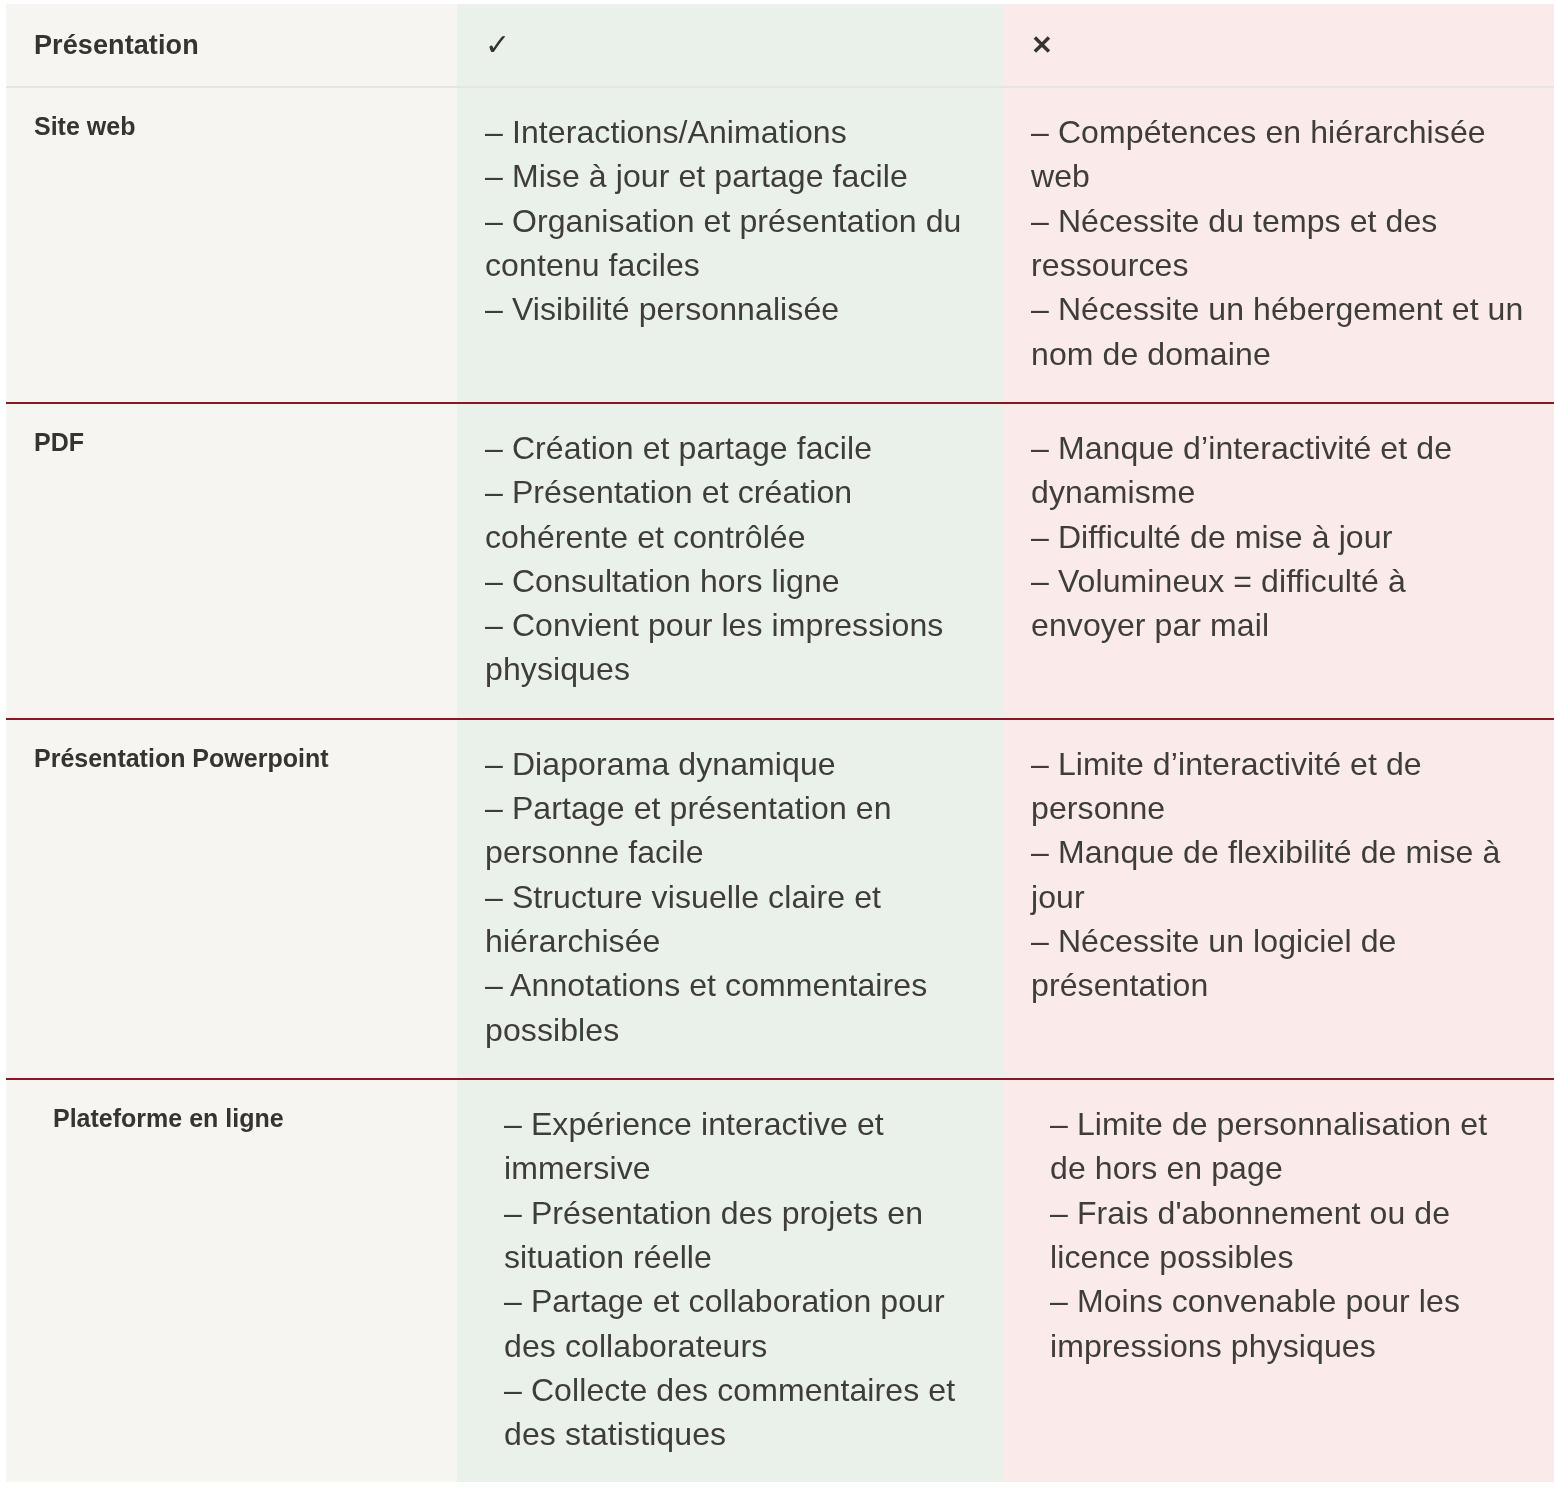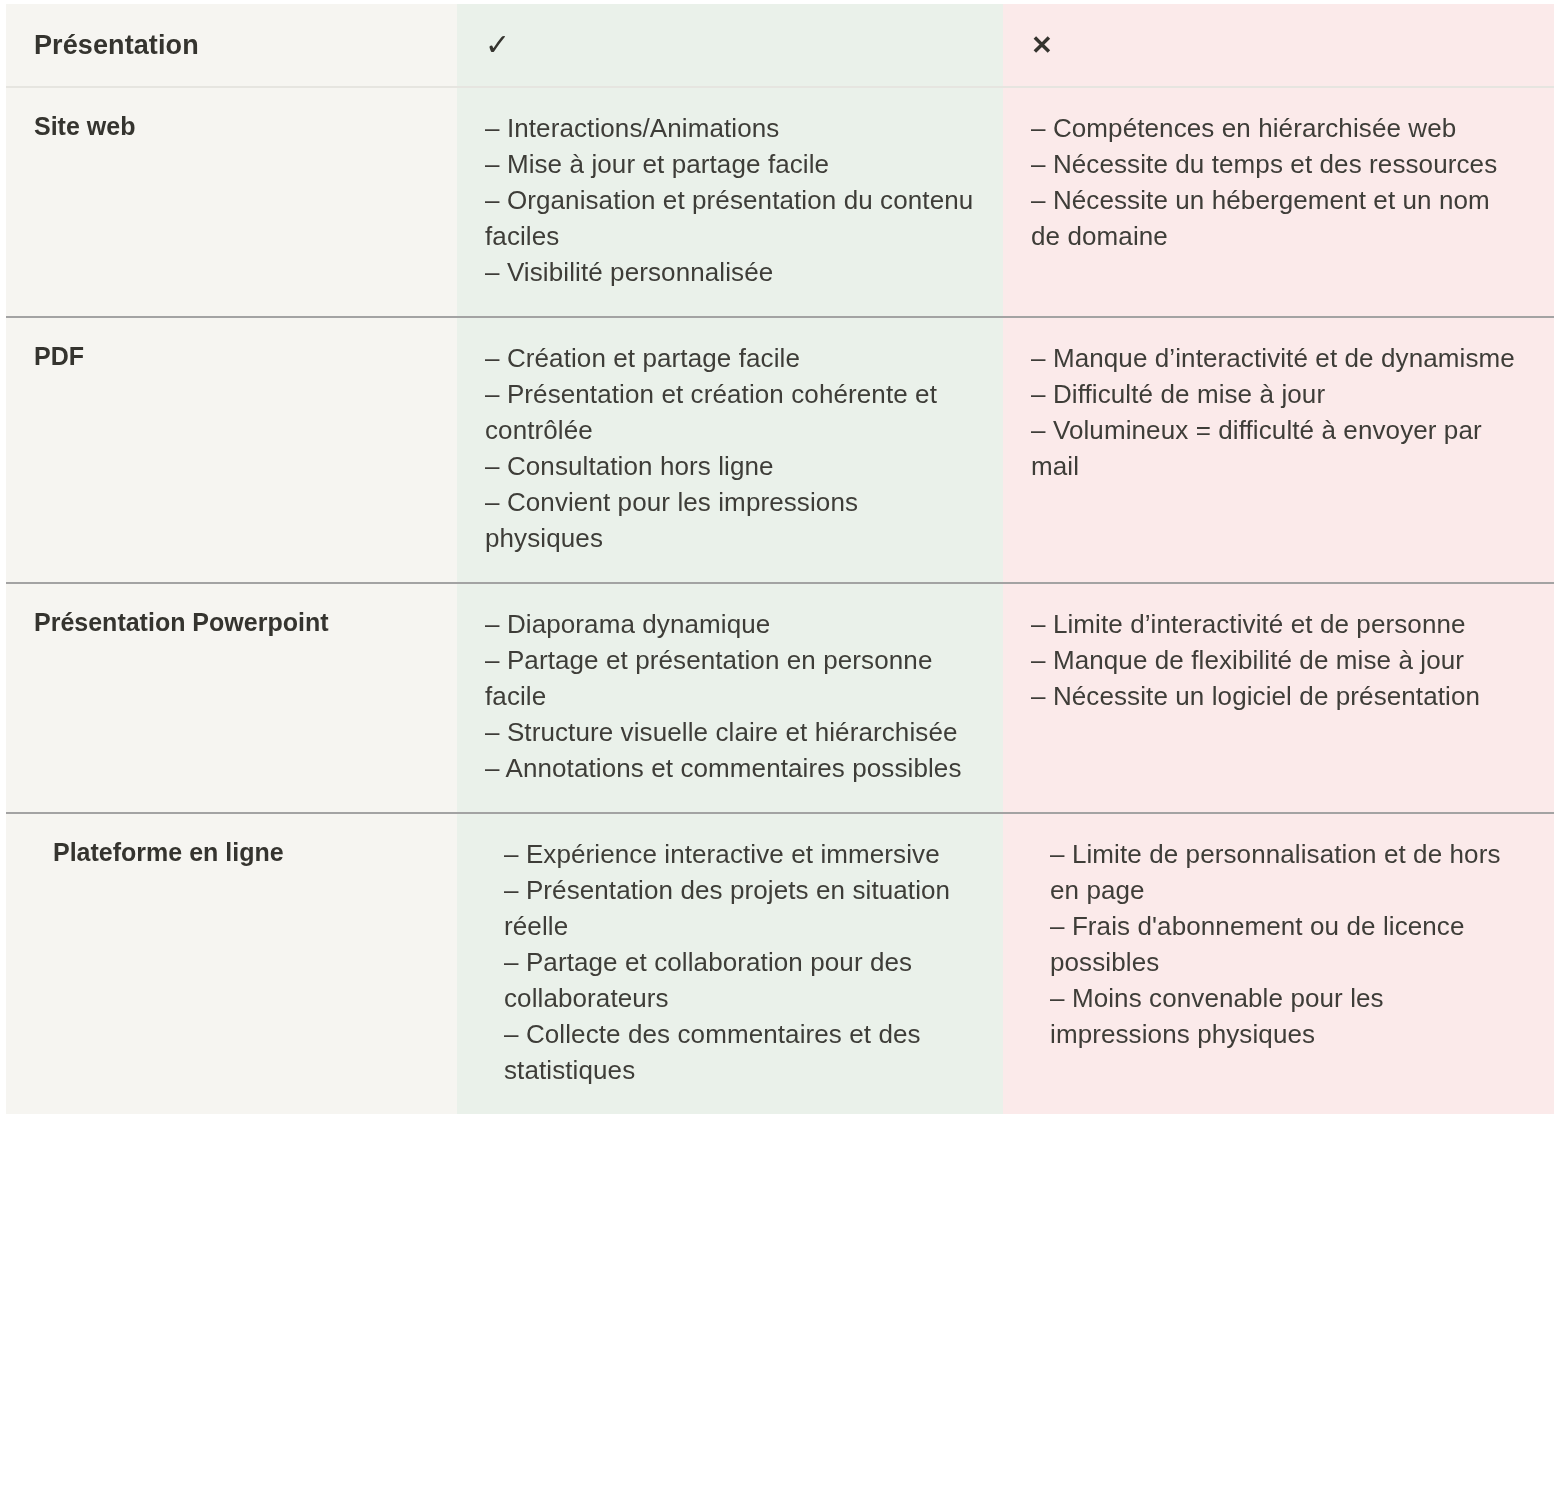--- a/index.html
+++ b/index.html
@@ -55,34 +55,34 @@
     line-height: 1;
     color: #35342f;
     display: inline-block;
   }
   .hdr-mark.cross { font-size: 26px; font-weight: bold; }
 
   
   tbody td {
     vertical-align: top;
     padding: 22px 28px 26px 28px;
-    border-bottom: 2px solid #a3a3a3;
+    border-bottom: 2px solid #7f1d1d;
   }
   tbody tr:last-child td { border-bottom: none; padding-left: 47px; }
 
   tbody td.label-cell {
     font-size: 25px;
     font-weight: bold;
     color: #35342f;
     white-space: nowrap;
     padding-top: 24px;
   }
 
   .bullets {
-    font-size: 26px;
+    font-size: 32px;
     line-height: 1.385;
     color: #3e3d38;
     white-space: pre-line;
     letter-spacing: 0.1px;
   }
 </style>
 </head>
 <body>
 
 <div class="table-wrap">

